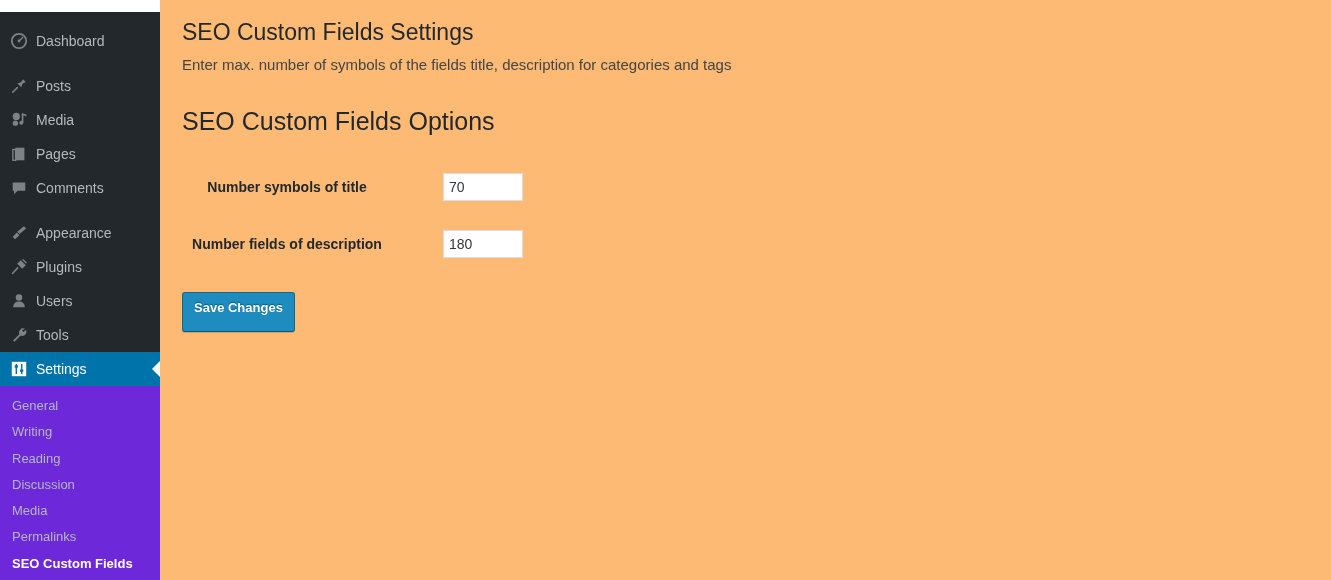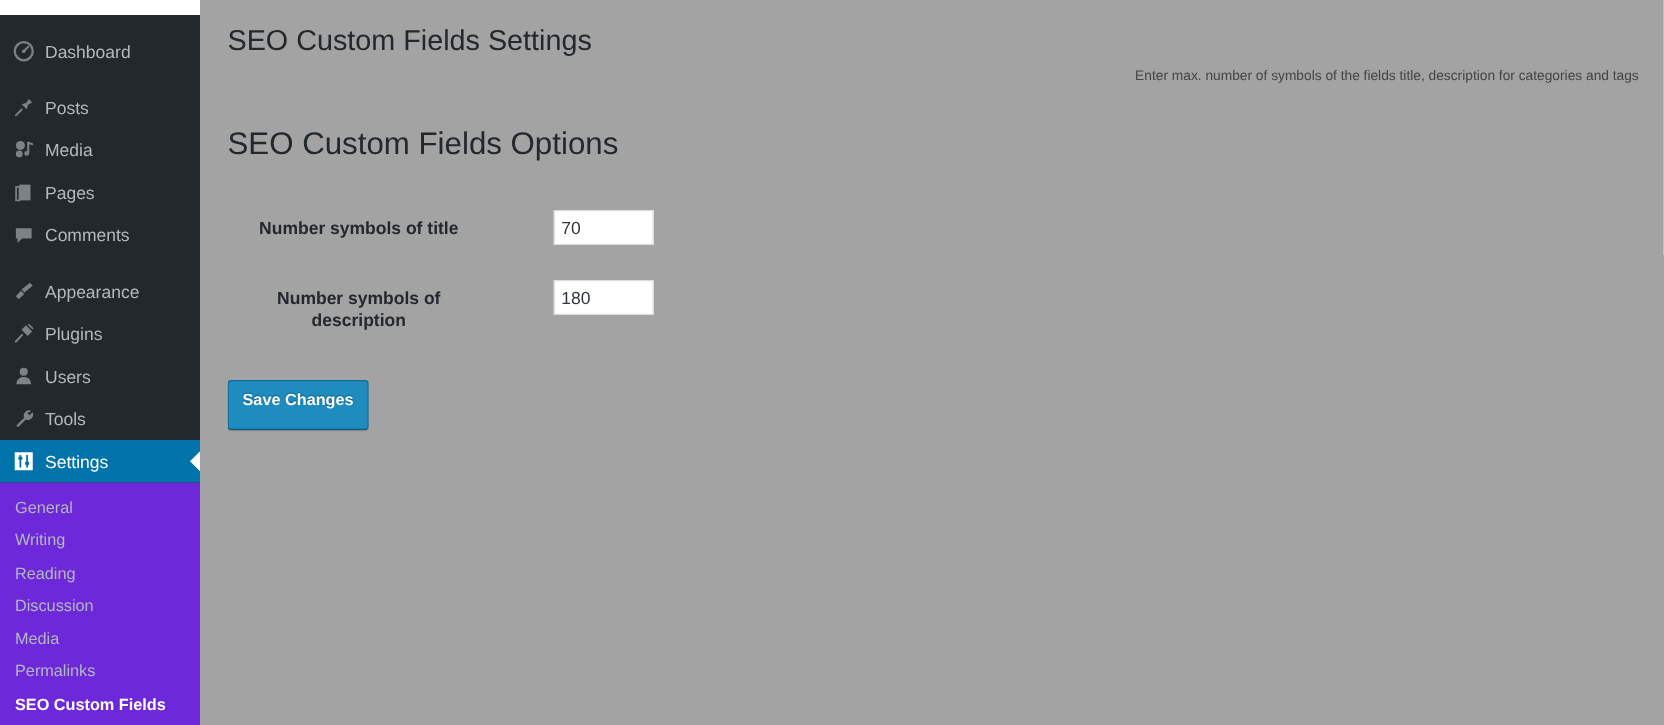--- a/index.html
+++ b/index.html
@@ -91,40 +91,39 @@
     font-weight: bold;
   }
 
   
   #wpbody {
     position: absolute;
     left: 160px;
     top: 0;
     right: 0;
     bottom: 0;
-    background: #a3a3a3;
+    background: #fdba74;
   }
   .wrap {
     padding: 18px 20px 0 22px;
   }
   .page-title {
     font-size: 23px;
     font-weight: normal;
     color: #23282d;
     margin: 0;
     padding: 0 0 6px 0;
     line-height: 1.3;
   }
   .page-desc {
-    font-size: 11px;
+    font-size: 15px;
     color: #444;
     margin: 0;
     padding: 0;
     line-height: 1.4;
-    text-align: right;
   }
   .section-title {
     font-size: 25px;
     font-weight: normal;
     color: #23282d;
     margin: 0;
     padding: 30px 0 0 0;
     line-height: 1.3;
   }
 
@@ -318,21 +317,21 @@
 
     <table class="form-table">
       <tbody>
         <tr>
           <th>Number symbols of title</th>
           <td>
             <input class="regular-text" type="text" value="70" style="">
           </td>
         </tr>
         <tr>
-          <th>Number symbols of description</th>
+          <th>Number fields of description</th>
           <td>
             <input class="regular-text" type="text" value="180" style="">
           </td>
         </tr>
       </tbody>
     </table>
 
     <div class="submit-row">
       <button class="button-primary">Save Changes</button>
     </div>

